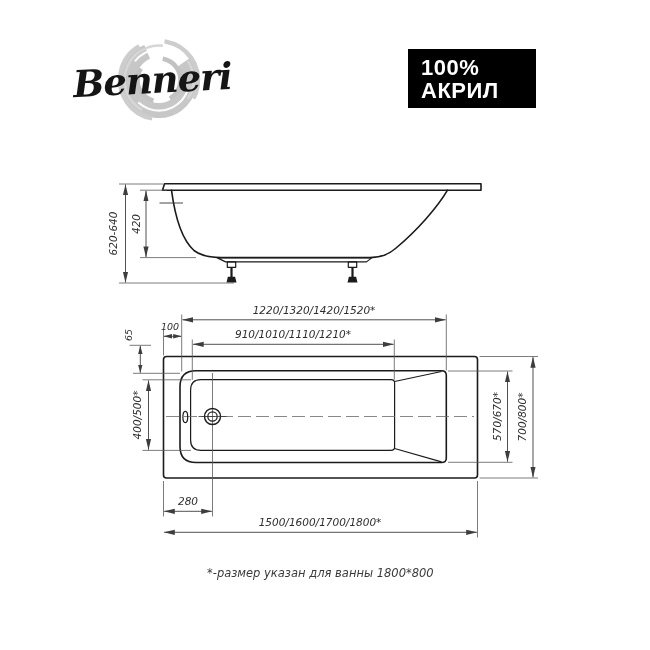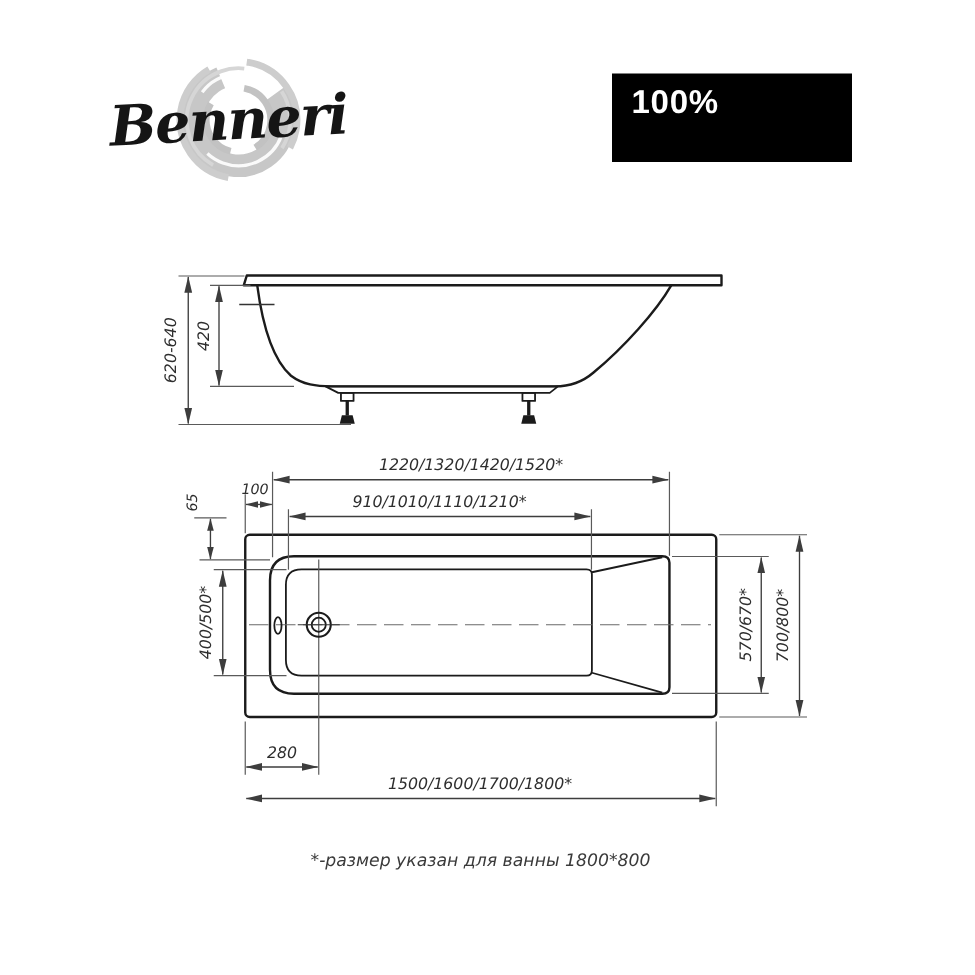--- a/index.html
+++ b/index.html
@@ -3,21 +3,21 @@
 <meta charset="utf-8">
 <style>
   html,body{margin:0;padding:0;}
   body{
     width:650px;height:650px;background:#ffffff;position:relative;overflow:hidden;
     font-family:"Liberation Sans",sans-serif;
   }
   .stage{position:absolute;inset:0;}
   
   .badge{
-    position:absolute;left:408px;top:49px;width:160px;height:59px;
+    position:absolute;left:408px;top:49px;width:128px;height:59px;
     background:#000;color:#fff;box-sizing:border-box;padding:7px 0 0 13px;
   }
   .badge .l{font-weight:bold;font-size:22px;line-height:23px;letter-spacing:.5px;}
   
   svg.draw{position:absolute;left:0;top:0;}
   .obj{fill:none;stroke:#1b1b1b;stroke-width:1.6;stroke-linejoin:round;stroke-linecap:round;}
   .objf{fill:#ffffff;stroke:#1b1b1b;stroke-width:1.6;stroke-linejoin:round;}
   .obj2{fill:none;stroke:#1b1b1b;stroke-width:1.2;stroke-linejoin:round;}
   .dim{stroke:#3d3d3d;stroke-width:0.9;fill:none;}
   .ext{stroke:#5a5a5a;stroke-width:0.8;fill:none;}
@@ -28,20 +28,21 @@
   text.brand{font-family:"DejaVu Serif",serif;font-style:italic;font-weight:bold;
     font-size:37px;fill:#151515;letter-spacing:-1px;}
 </style>
 </head>
 <body>
 
 <div class="stage">
 
   <div class="badge">
     <div class="l">100%</div>
+    <div class="l">АКРИЛ</div>
   </div>
 
   <svg class="draw" width="650" height="650" viewBox="0 0 650 650">
     <defs>
       <marker id="ma" markerWidth="12" markerHeight="8" refX="10.6" refY="4" orient="auto-start-reverse" markerUnits="userSpaceOnUse">
         <path d="M0,1.4 L11,4 L0,6.6 Z" fill="#3d3d3d"></path>
       </marker>
       <marker id="mb" markerWidth="9" markerHeight="7" refX="8" refY="3.2" orient="auto-start-reverse" markerUnits="userSpaceOnUse">
         <path d="M0,1 L8.4,3.2 L0,5.4 Z" fill="#3d3d3d"></path>
       </marker>

